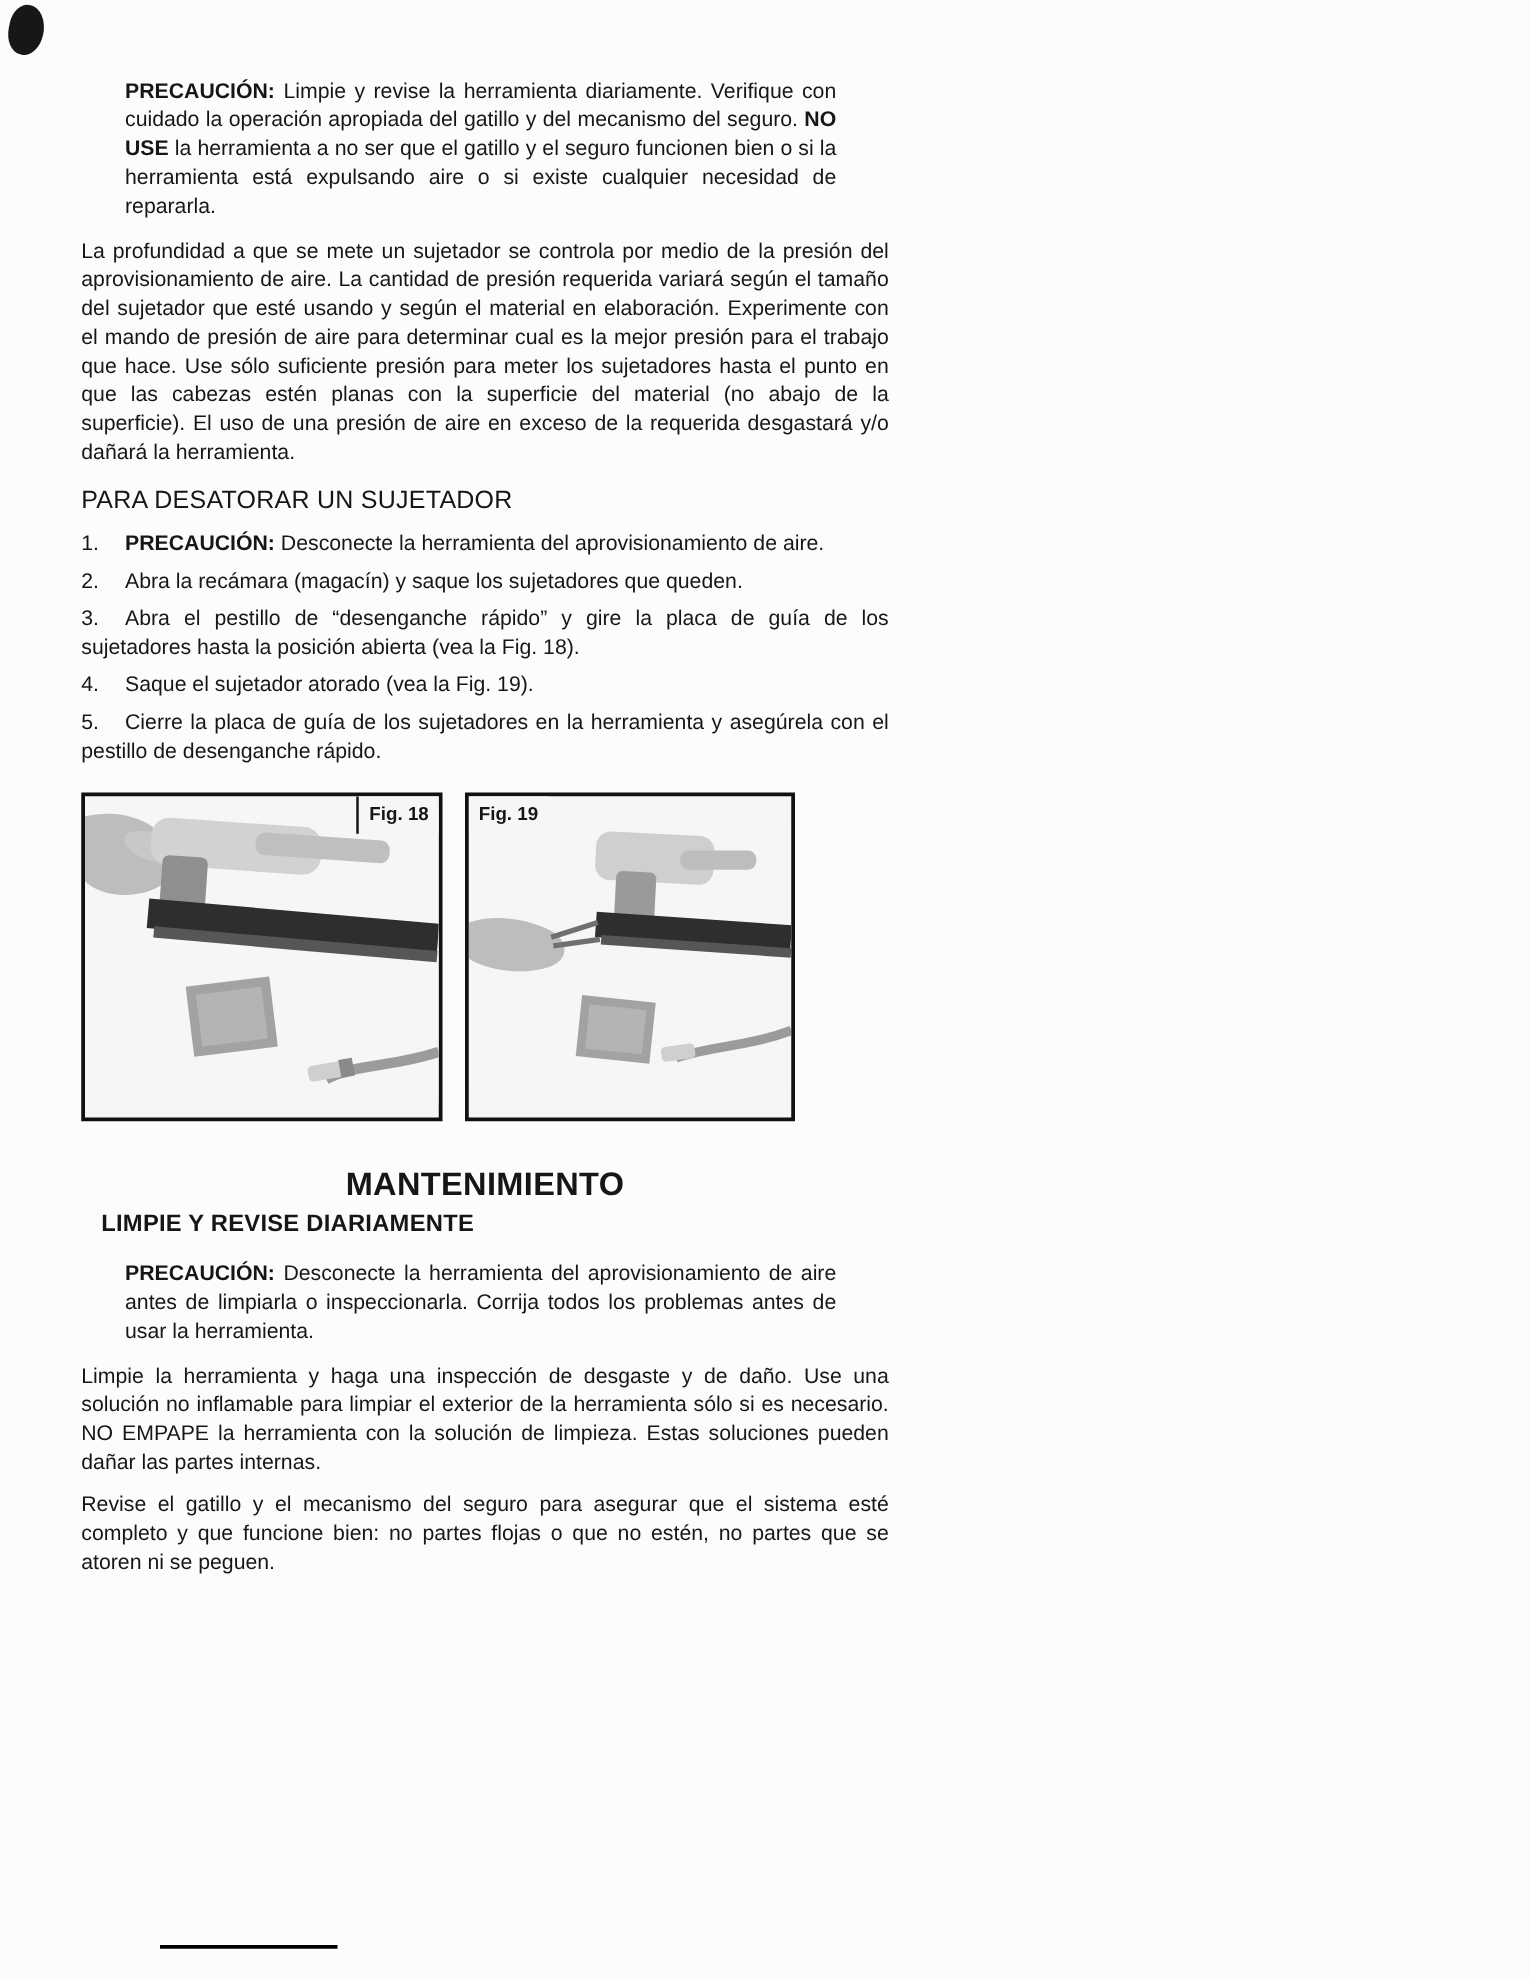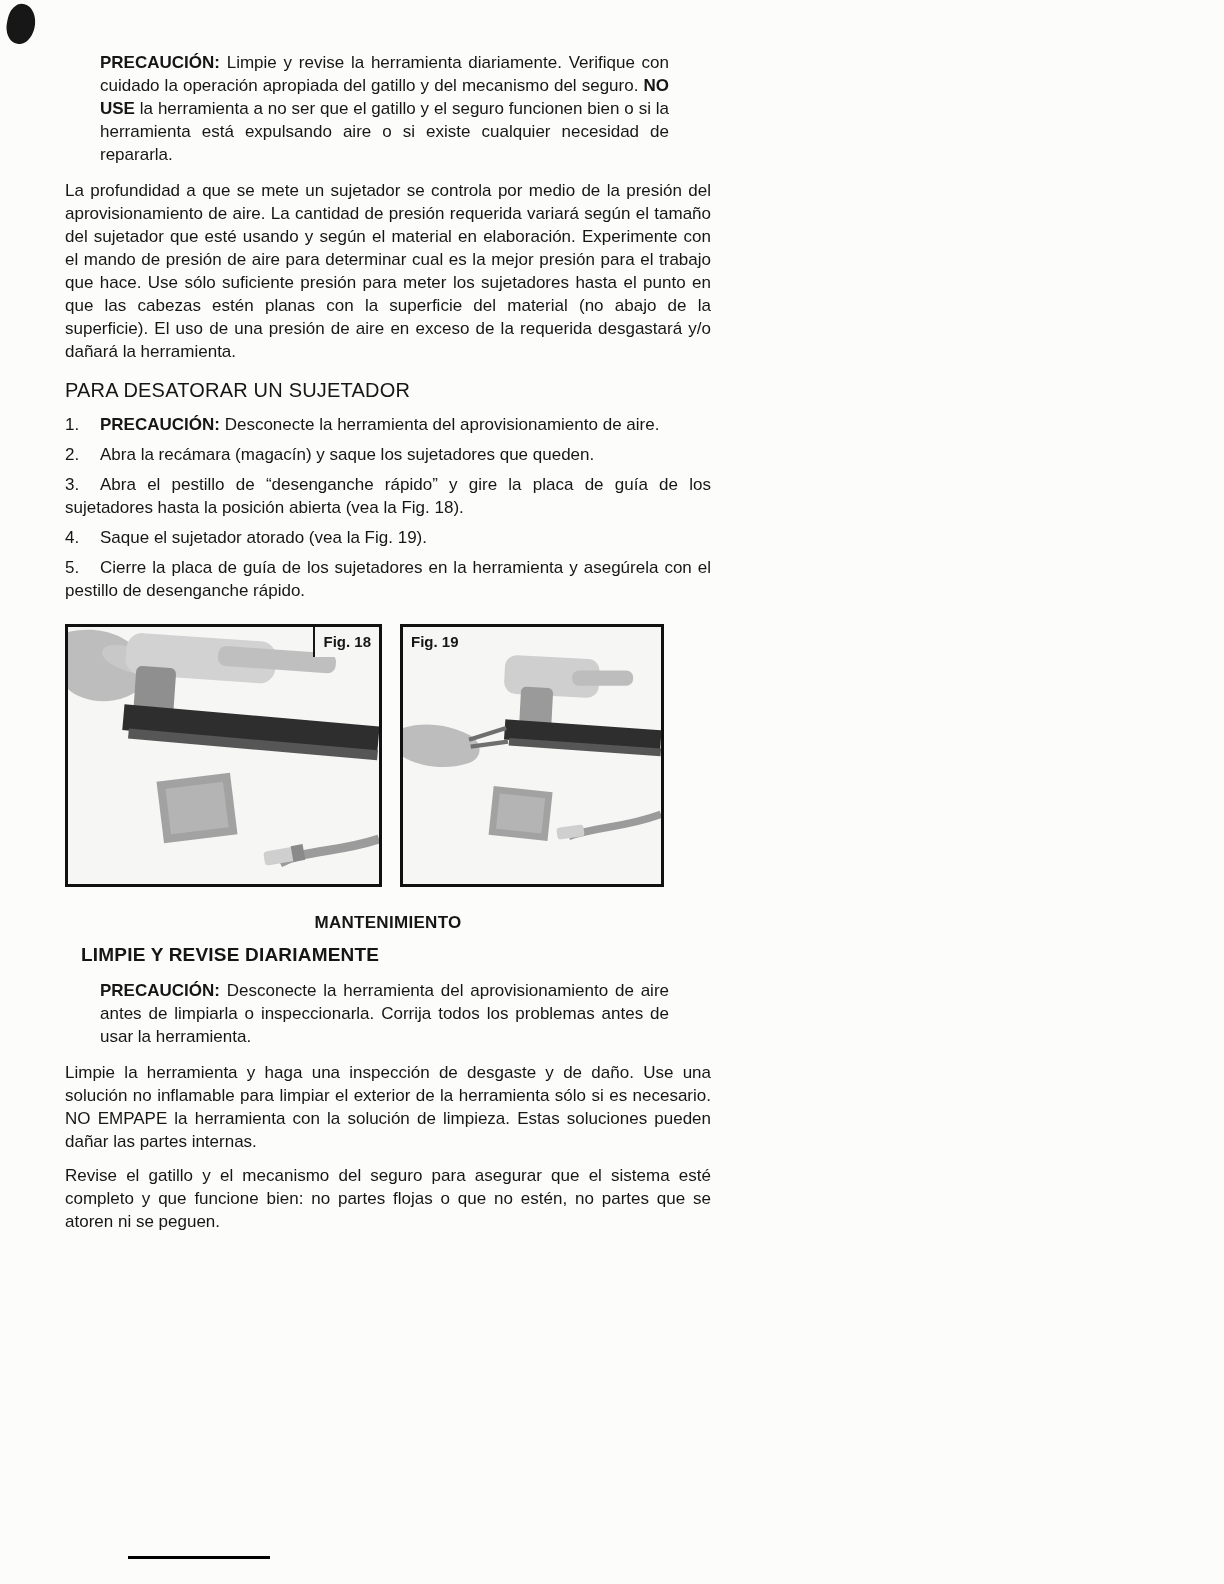--- a/index.html
+++ b/index.html
@@ -15,37 +15,37 @@
   .scan-blob {
     position: absolute; left: 7px; top: 4px; width: 28px; height: 40px;
     background: #171717; border-radius: 45% 55% 50% 50%;
     transform: rotate(12deg);
   }
   .content {
     position: absolute; left: 65px; top: 45px; width: 646px;
     font-size: 17px; line-height: 23px;
   }
   p.body { text-align: justify; margin-bottom: 11px; }
-  .caution { text-align: justify; margin: 6px 42px 13px 35px; }
+  .caution { text-align: justify; margin: 16px 42px 13px 35px; }
   b { font-weight: bold; }
   h2.section { font-size: 20px; font-weight: normal; margin: 16px 0 11px; letter-spacing: 0.2px; }
   .list-item { text-align: justify; margin-bottom: 7px; }
   .num { display: inline-block; width: 35px; }
   .figures { display: flex; gap: 18px; margin-top: 22px; }
   .figbox { position: relative; border: 3px solid #111; background: #f6f6f5; overflow: hidden; }
-  .figbox.f18 { width: 317px; height: 263px; }
+  .figbox.f18 { width: 289px; height: 263px; }
   .figbox.f19 { width: 264px; height: 263px; }
   .figbox svg { display: block; width: 100%; height: 100%; }
   .figlabel {
     position: absolute; top: 0; font-weight: bold; font-size: 15px;
     background: #f6f6f5; padding: 3px 8px 4px;
   }
   .figlabel.tr { right: 0; border-left: 2px solid #151515; }
   .figlabel.tl { left: 0; }
-  h1.maint { font-size: 17px; font-weight: bold; text-align: center; margin: 24px 0 9px; letter-spacing: 0.3px; }
+  h1.maint { font-size: 26px; font-weight: bold; text-align: center; margin: 39px 0 9px; letter-spacing: 0.3px; }
   h2.sub { font-size: 19px; font-weight: bold; margin: 0 16px 13px; letter-spacing: 0.2px; }
   .pagenum { text-align: center; font-weight: bold; font-size: 16px; margin-top: 16px; }
   .bottom-rule { position: absolute; left: 128px; top: 1556px; width: 142px; height: 3px; background: #000; }
 </style>
 </head>
 <body>
 
 <div class="page">
   <div class="scan-blob"></div>
 

